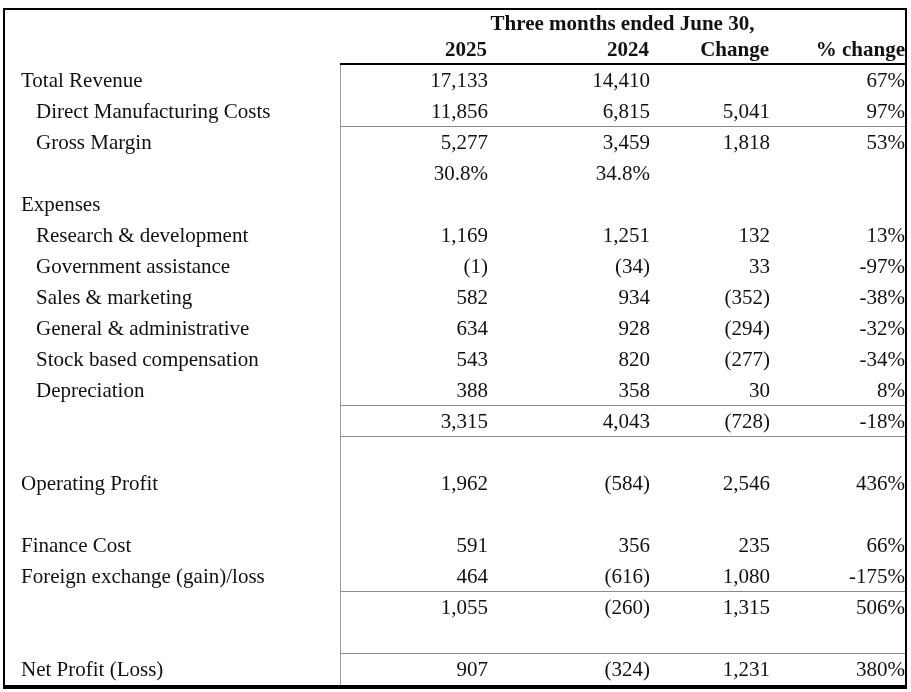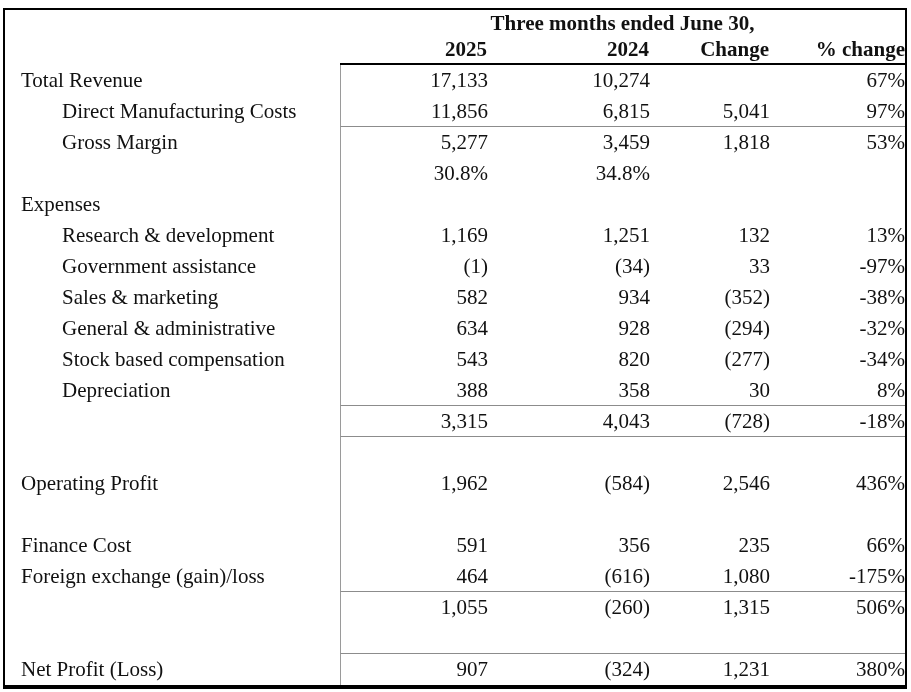--- a/index.html
+++ b/index.html
@@ -24,21 +24,21 @@
   .row.h1 { height: 26px; }
   .row.h2 { height: 29px; }
   .cell { box-sizing: border-box; display: flex; align-items: center; overflow: hidden; }
   .label {
     width: 335px;
     padding-left: 16px;
     font-size: 21px;
     justify-content: flex-start;
     white-space: nowrap;
   }
-  .label.ind { padding-left: 57px; }
+  .label.ind { padding-left: 31px; }
   .nums { flex: 1; display: flex; box-sizing: border-box; }
   .row.body .nums { border-left: 1px solid #9a9a9a; }
   .nums .cell {
     justify-content: flex-end;
     font-size: 21px;
     white-space: nowrap;
   }
   .c0 { width: 151px; padding-right: 4px; }
   .c1 { width: 162px; padding-right: 4px; }
   .c2 { width: 120px; padding-right: 4px; }
@@ -68,21 +68,21 @@
       <div class="cell c1">2024</div>
       <div class="cell c2">Change</div>
       <div class="cell c3">% change</div>
     </div>
   </div>
 
   <div class="row body">
     <div class="cell label">Total Revenue</div>
     <div class="nums">
       <div class="cell c0">17,133</div>
-      <div class="cell c1">10,274</div>
+      <div class="cell c1">14,410</div>
       <div class="cell c3">67%</div>
     </div>
   </div>
 
   <div class="row body">
     <div class="cell label ind">Direct Manufacturing Costs</div>
     <div class="nums rule">
       <div class="cell c0">11,856</div>
       <div class="cell c1">6,815</div>
       <div class="cell c2">5,041</div>

